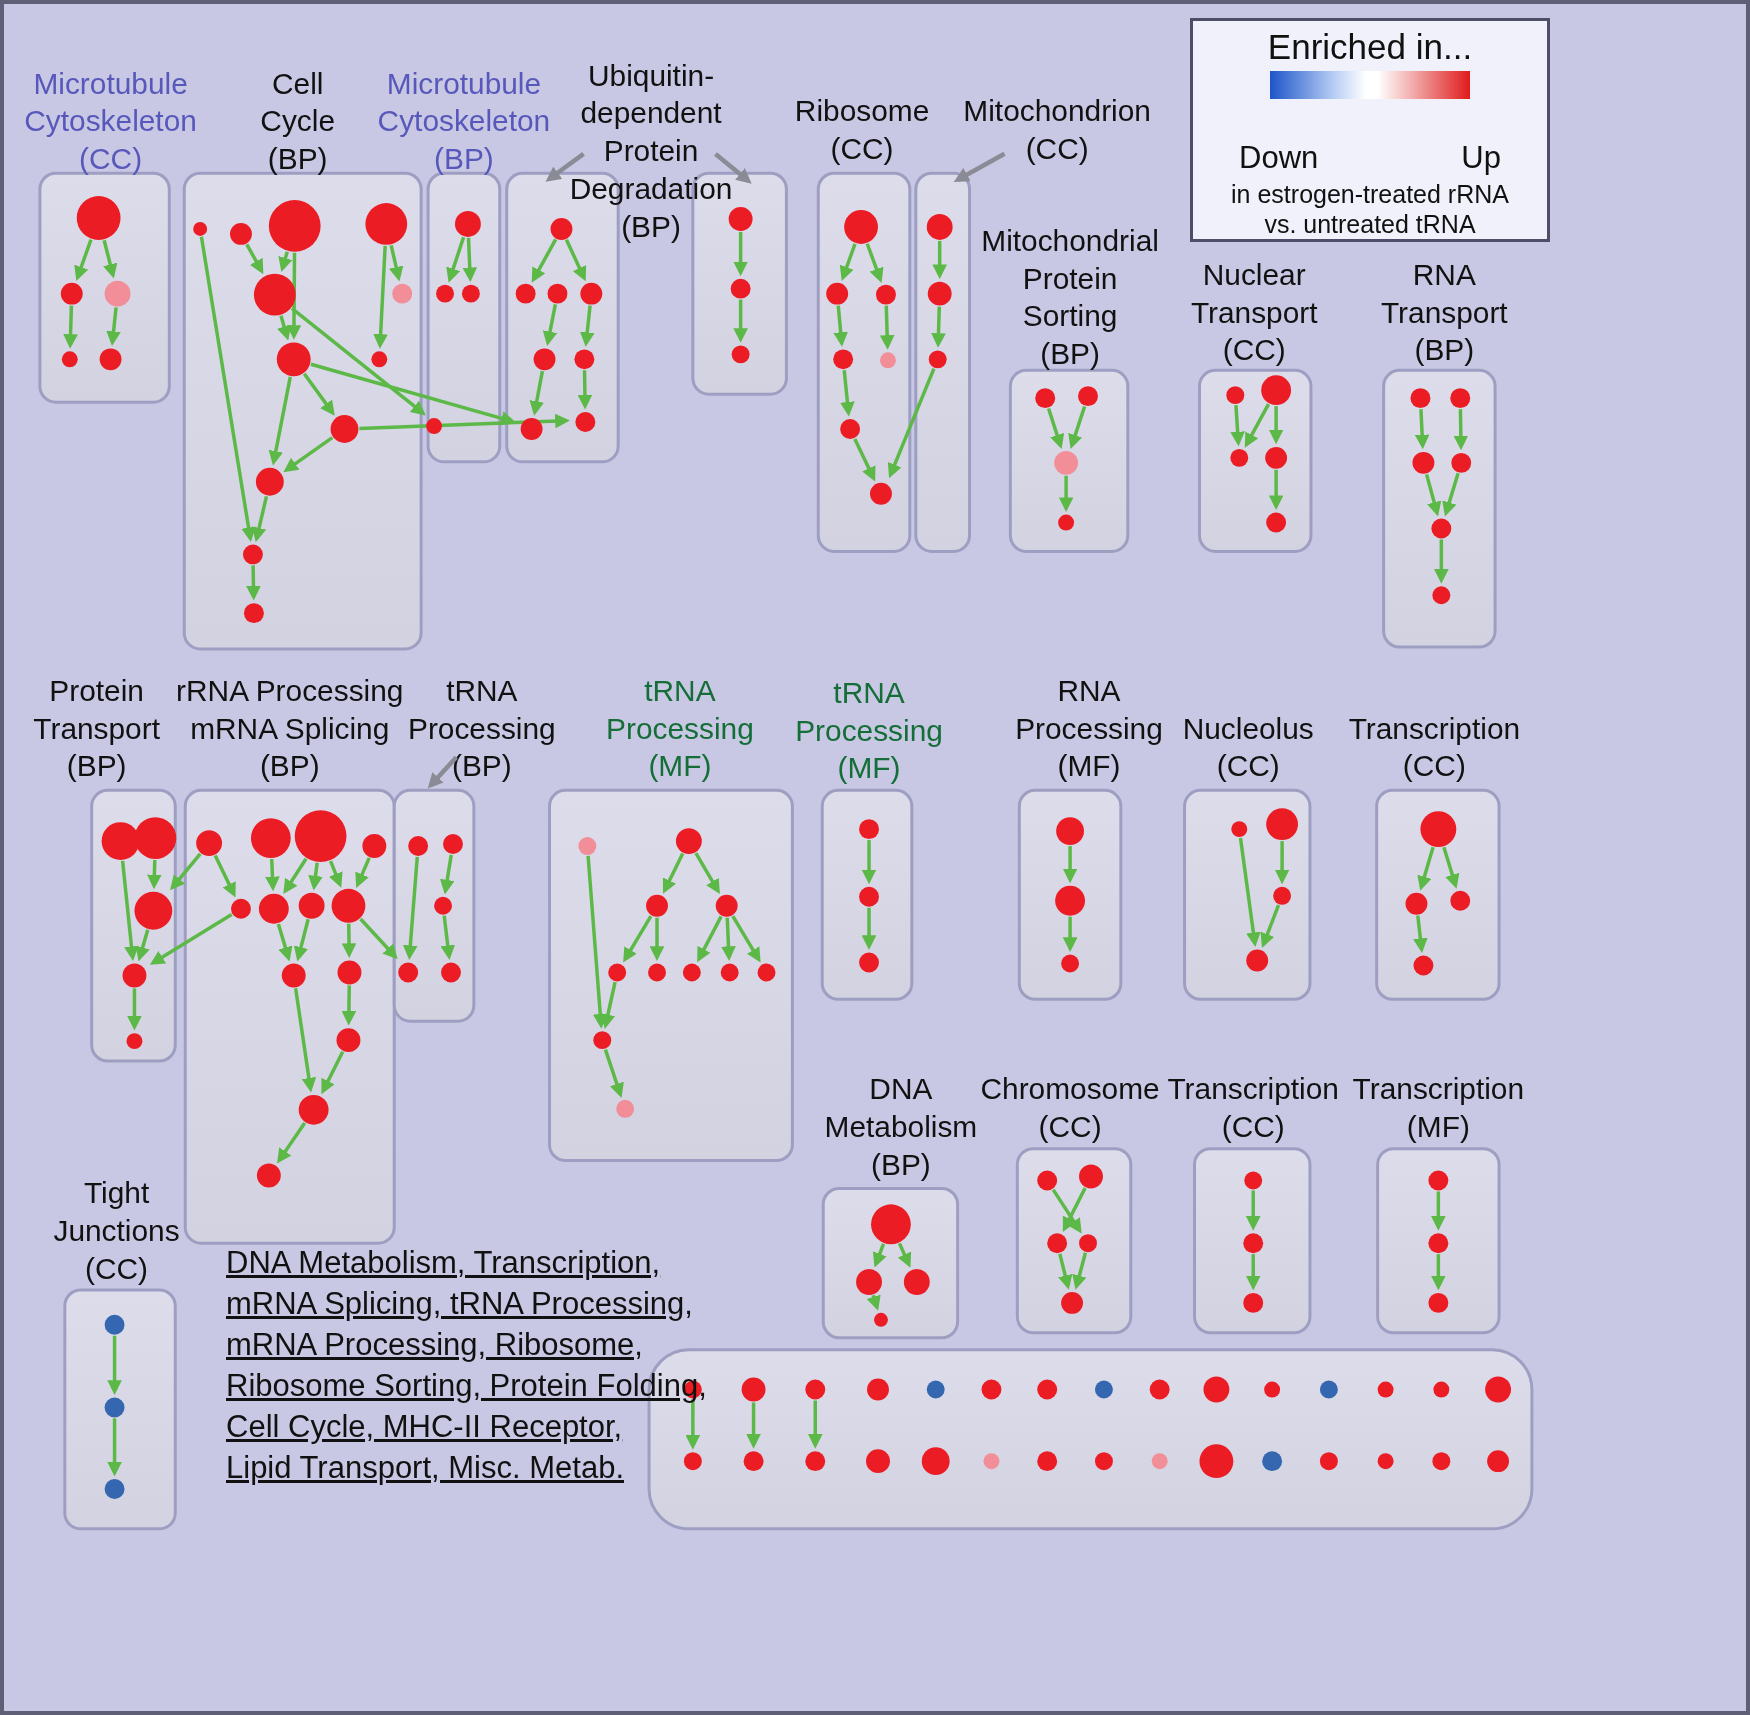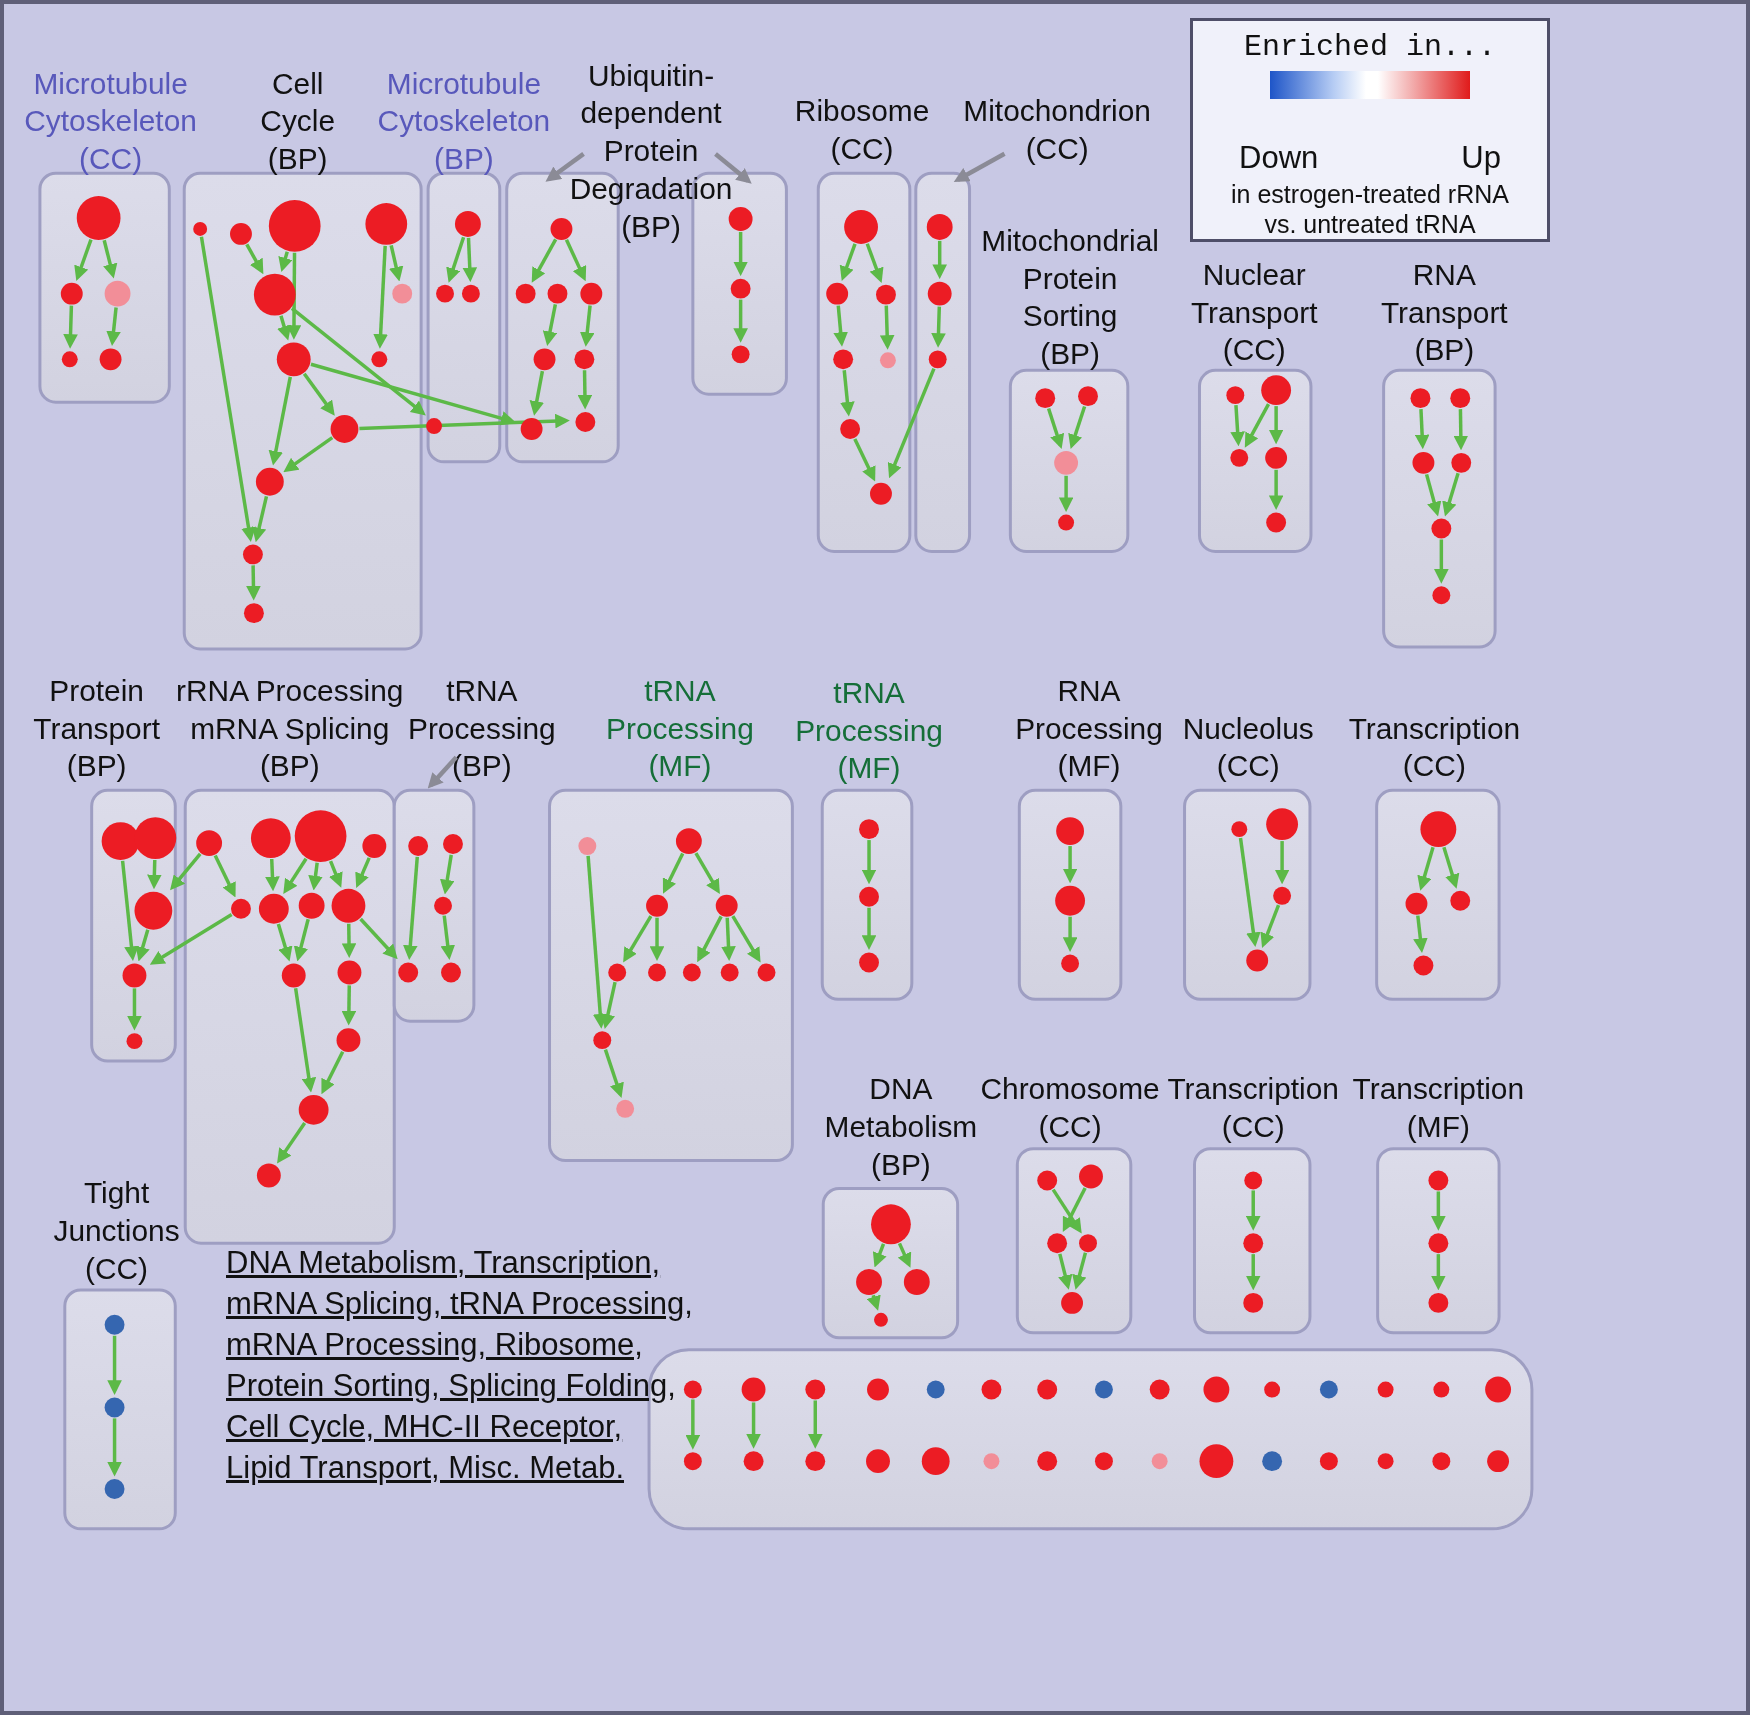--- a/index.html
+++ b/index.html
@@ -13,21 +13,21 @@
   .gbox { fill: url(#boxfill); stroke: #9e9ec2; stroke-width: 3; }
   .edge { stroke: #5cb947; stroke-width: 3.5; fill: none; }
   .ann  { stroke: #8b8b96; stroke-width: 4.5; fill: none; }
   .node { stroke: none; }
   .clabel { font-size: 30px; text-anchor: middle; font-family: "Liberation Sans", sans-serif; }
   .legend {
     position: absolute; left: 1186px; top: 14px; width: 360px; height: 224px;
     background: #f0f1fa; border: 3px solid #4e4e68; box-sizing: border-box;
     display: flex; flex-direction: column; align-items: center; padding-top: 10px;
   }
-  .legend-title { font-size: 30px; color: #111; line-height: 32px; font-family: Liberation Mono, monospace; }
+  .legend-title { font-size: 35px; color: #111; line-height: 32px; }
   .legend-bar { width: 200px; height: 54px; margin-top: 8px; }
   .legend-downup {
     width: 100%; display: flex; justify-content: space-between;
     padding: 2px 46px 0 46px; box-sizing: border-box;
     font-size: 31px; color: #111; margin-top: 39px;
   }
   .legend-caption { font-size: 25px; color: #111; text-align: center; line-height: 30px; margin-top: 3px; }
   .misc-text {
     position: absolute; left: 222px; top: 1238px;
     font-size: 31px; line-height: 41px; color: #111; text-decoration: underline;
@@ -385,18 +385,18 @@
     <div class="legend-caption">
       <div>in estrogen-treated rRNA</div>
       <div>vs. untreated tRNA</div>
     </div>
   </div>
 
   <div class="misc-text" id="misc-text">
       <div>DNA Metabolism, Transcription,</div>
       <div>mRNA Splicing, tRNA Processing,</div>
       <div>mRNA Processing, Ribosome,</div>
-      <div>Protein Sorting, Splicing Folding,</div>
+      <div>Ribosome Sorting, Protein Folding,</div>
       <div>Cell Cycle, MHC-II Receptor,</div>
       <div>Lipid Transport, Misc. Metab.</div>
     </div>
 
 </div>
 
 </body></html>

